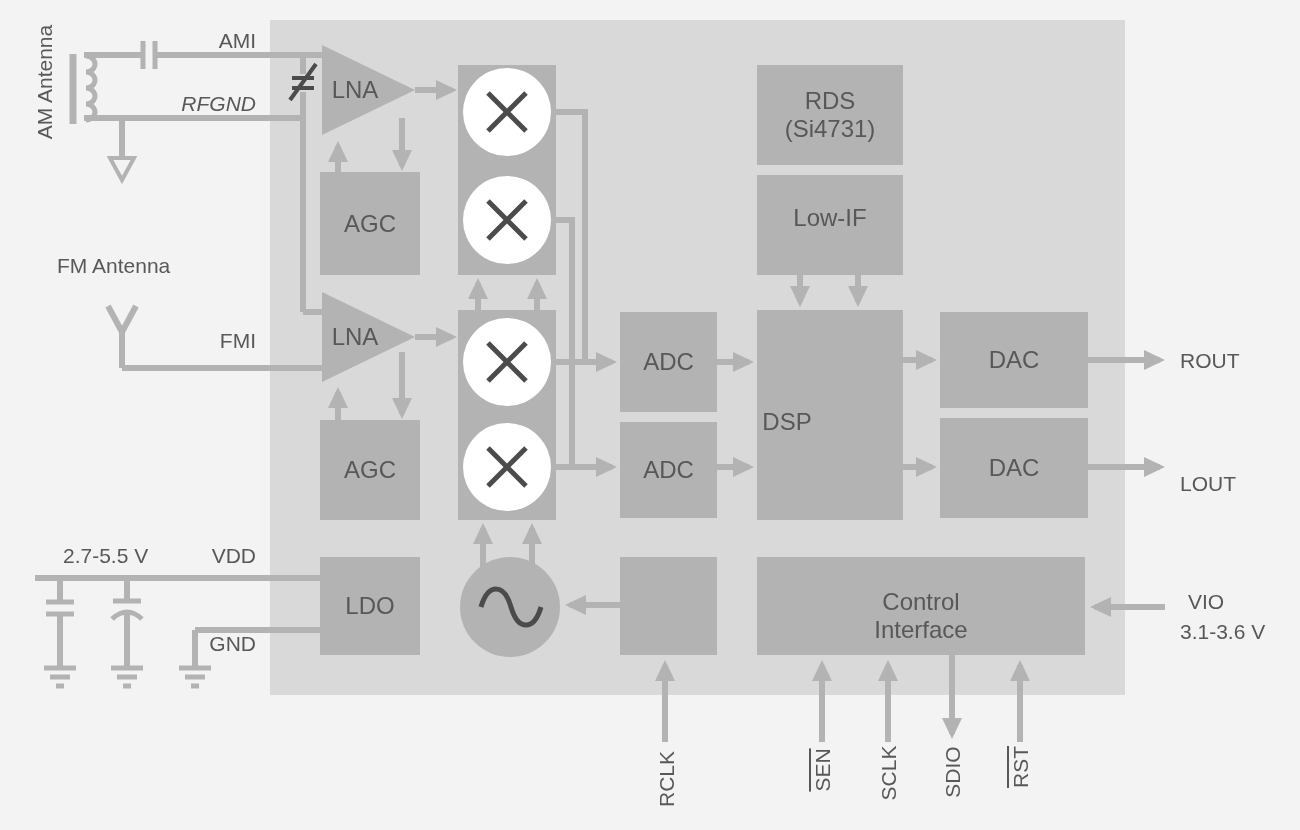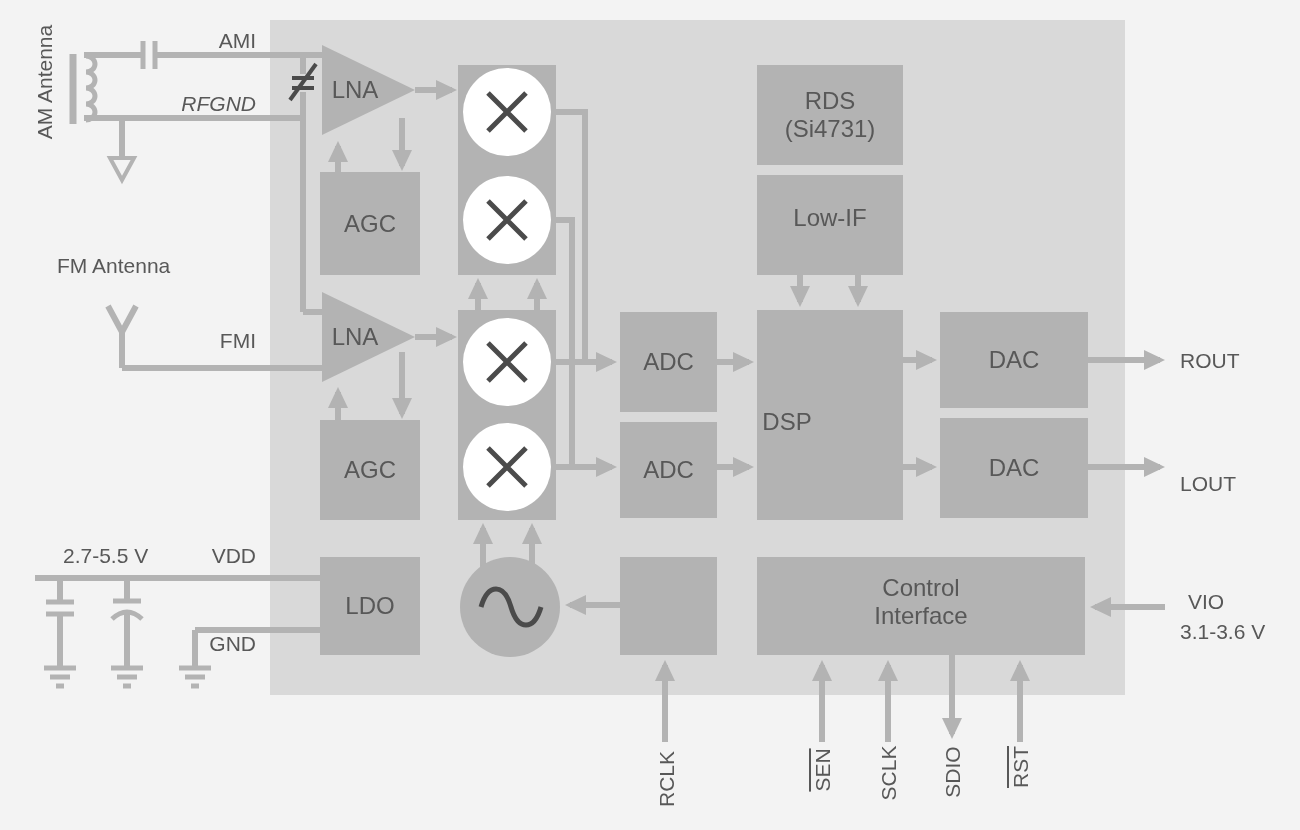--- a/index.html
+++ b/index.html
@@ -192,18 +192,18 @@
   <div class="block-label" style="left:620px; top:422px; width:97px; height:96px;">ADC</div>
   <div class="block-label two-line" style="left:757px; top:65px; width:146px; height:100px;">
     <span>RDS</span>
     <span>(Si4731)</span>
   </div>
   <div class="block-label" style="left:757px; top:175px; width:146px; height:85px;">Low-IF</div>
   <div class="block-label" style="left:714px; top:310px; width:146px; height:224px;">DSP</div>
   <div class="block-label" style="left:940px; top:312px; width:148px; height:96px;">DAC</div>
   <div class="block-label" style="left:940px; top:418px; width:148px; height:100px;">DAC</div>
   <div class="block-label" style="left:320px; top:557px; width:100px; height:98px;">LDO</div>
-  <div class="block-label two-line" style="left:757px; top:543px; width:328px; height:118px;">
+  <div class="block-label two-line" style="left:757px; top:557px; width:328px; height:118px;">
     <span>Control</span>
     <span>Interface</span>
   </div>
 
 </div>
 
 </body></html>

